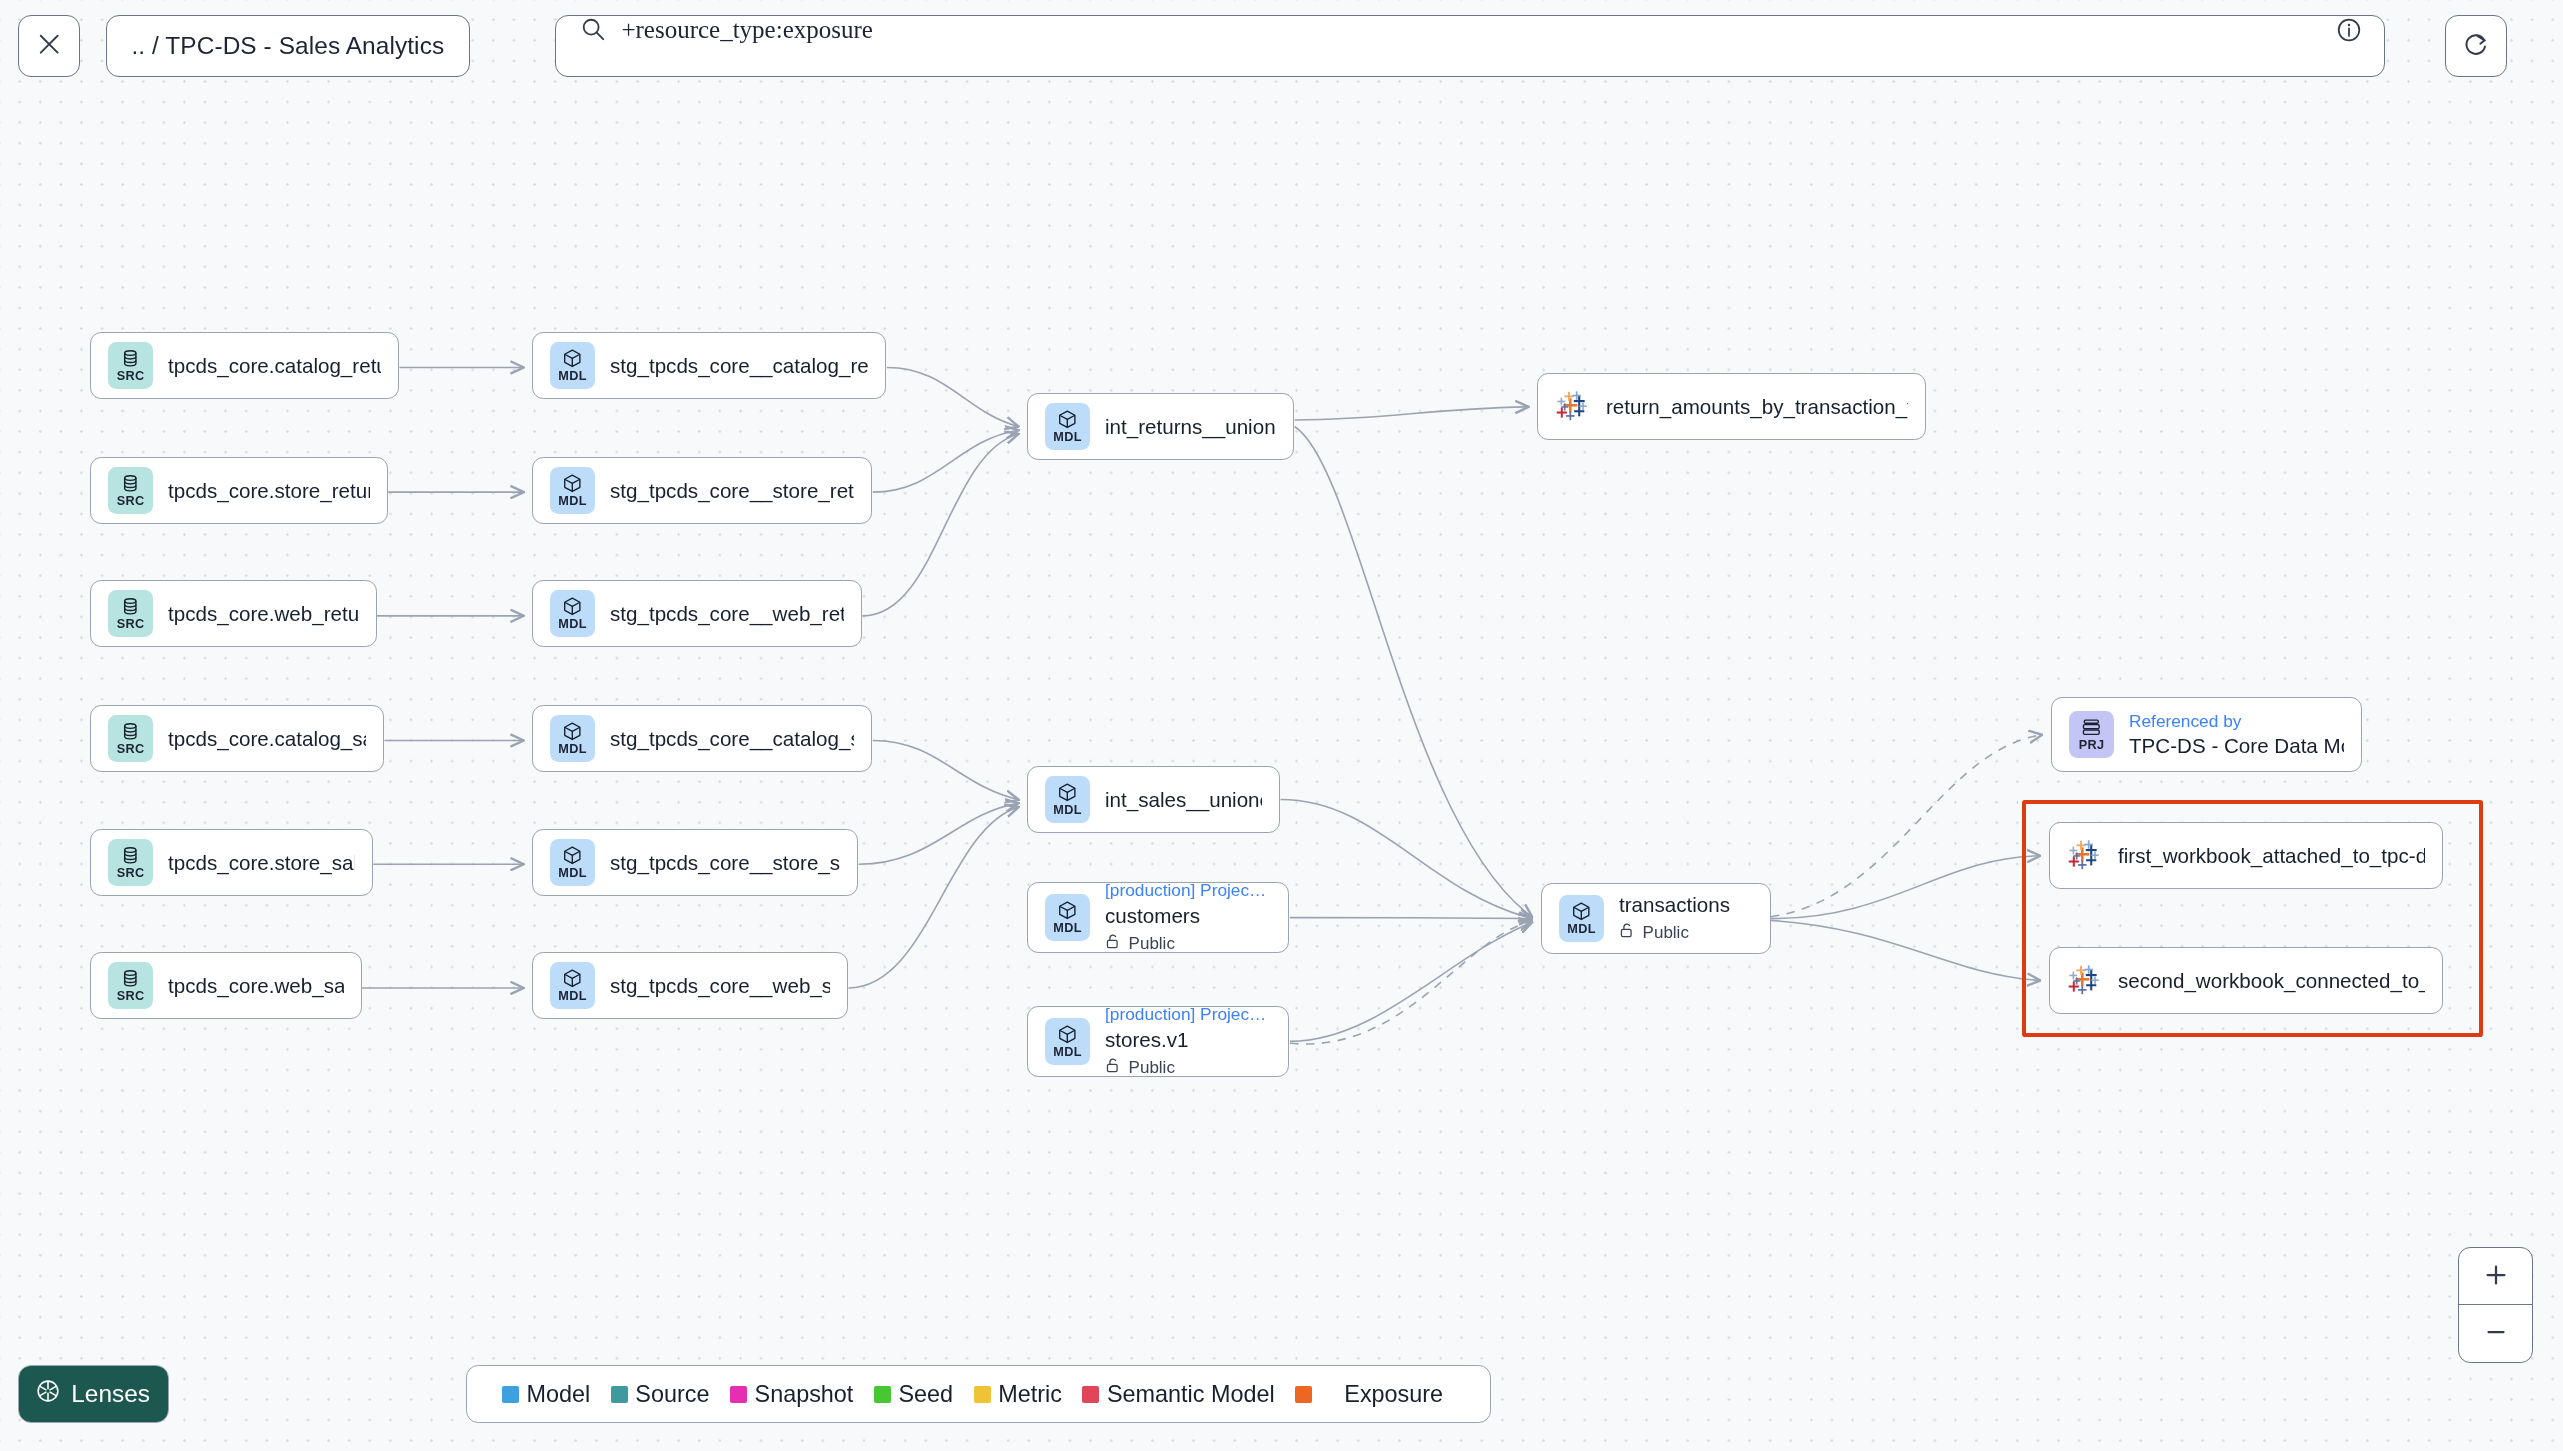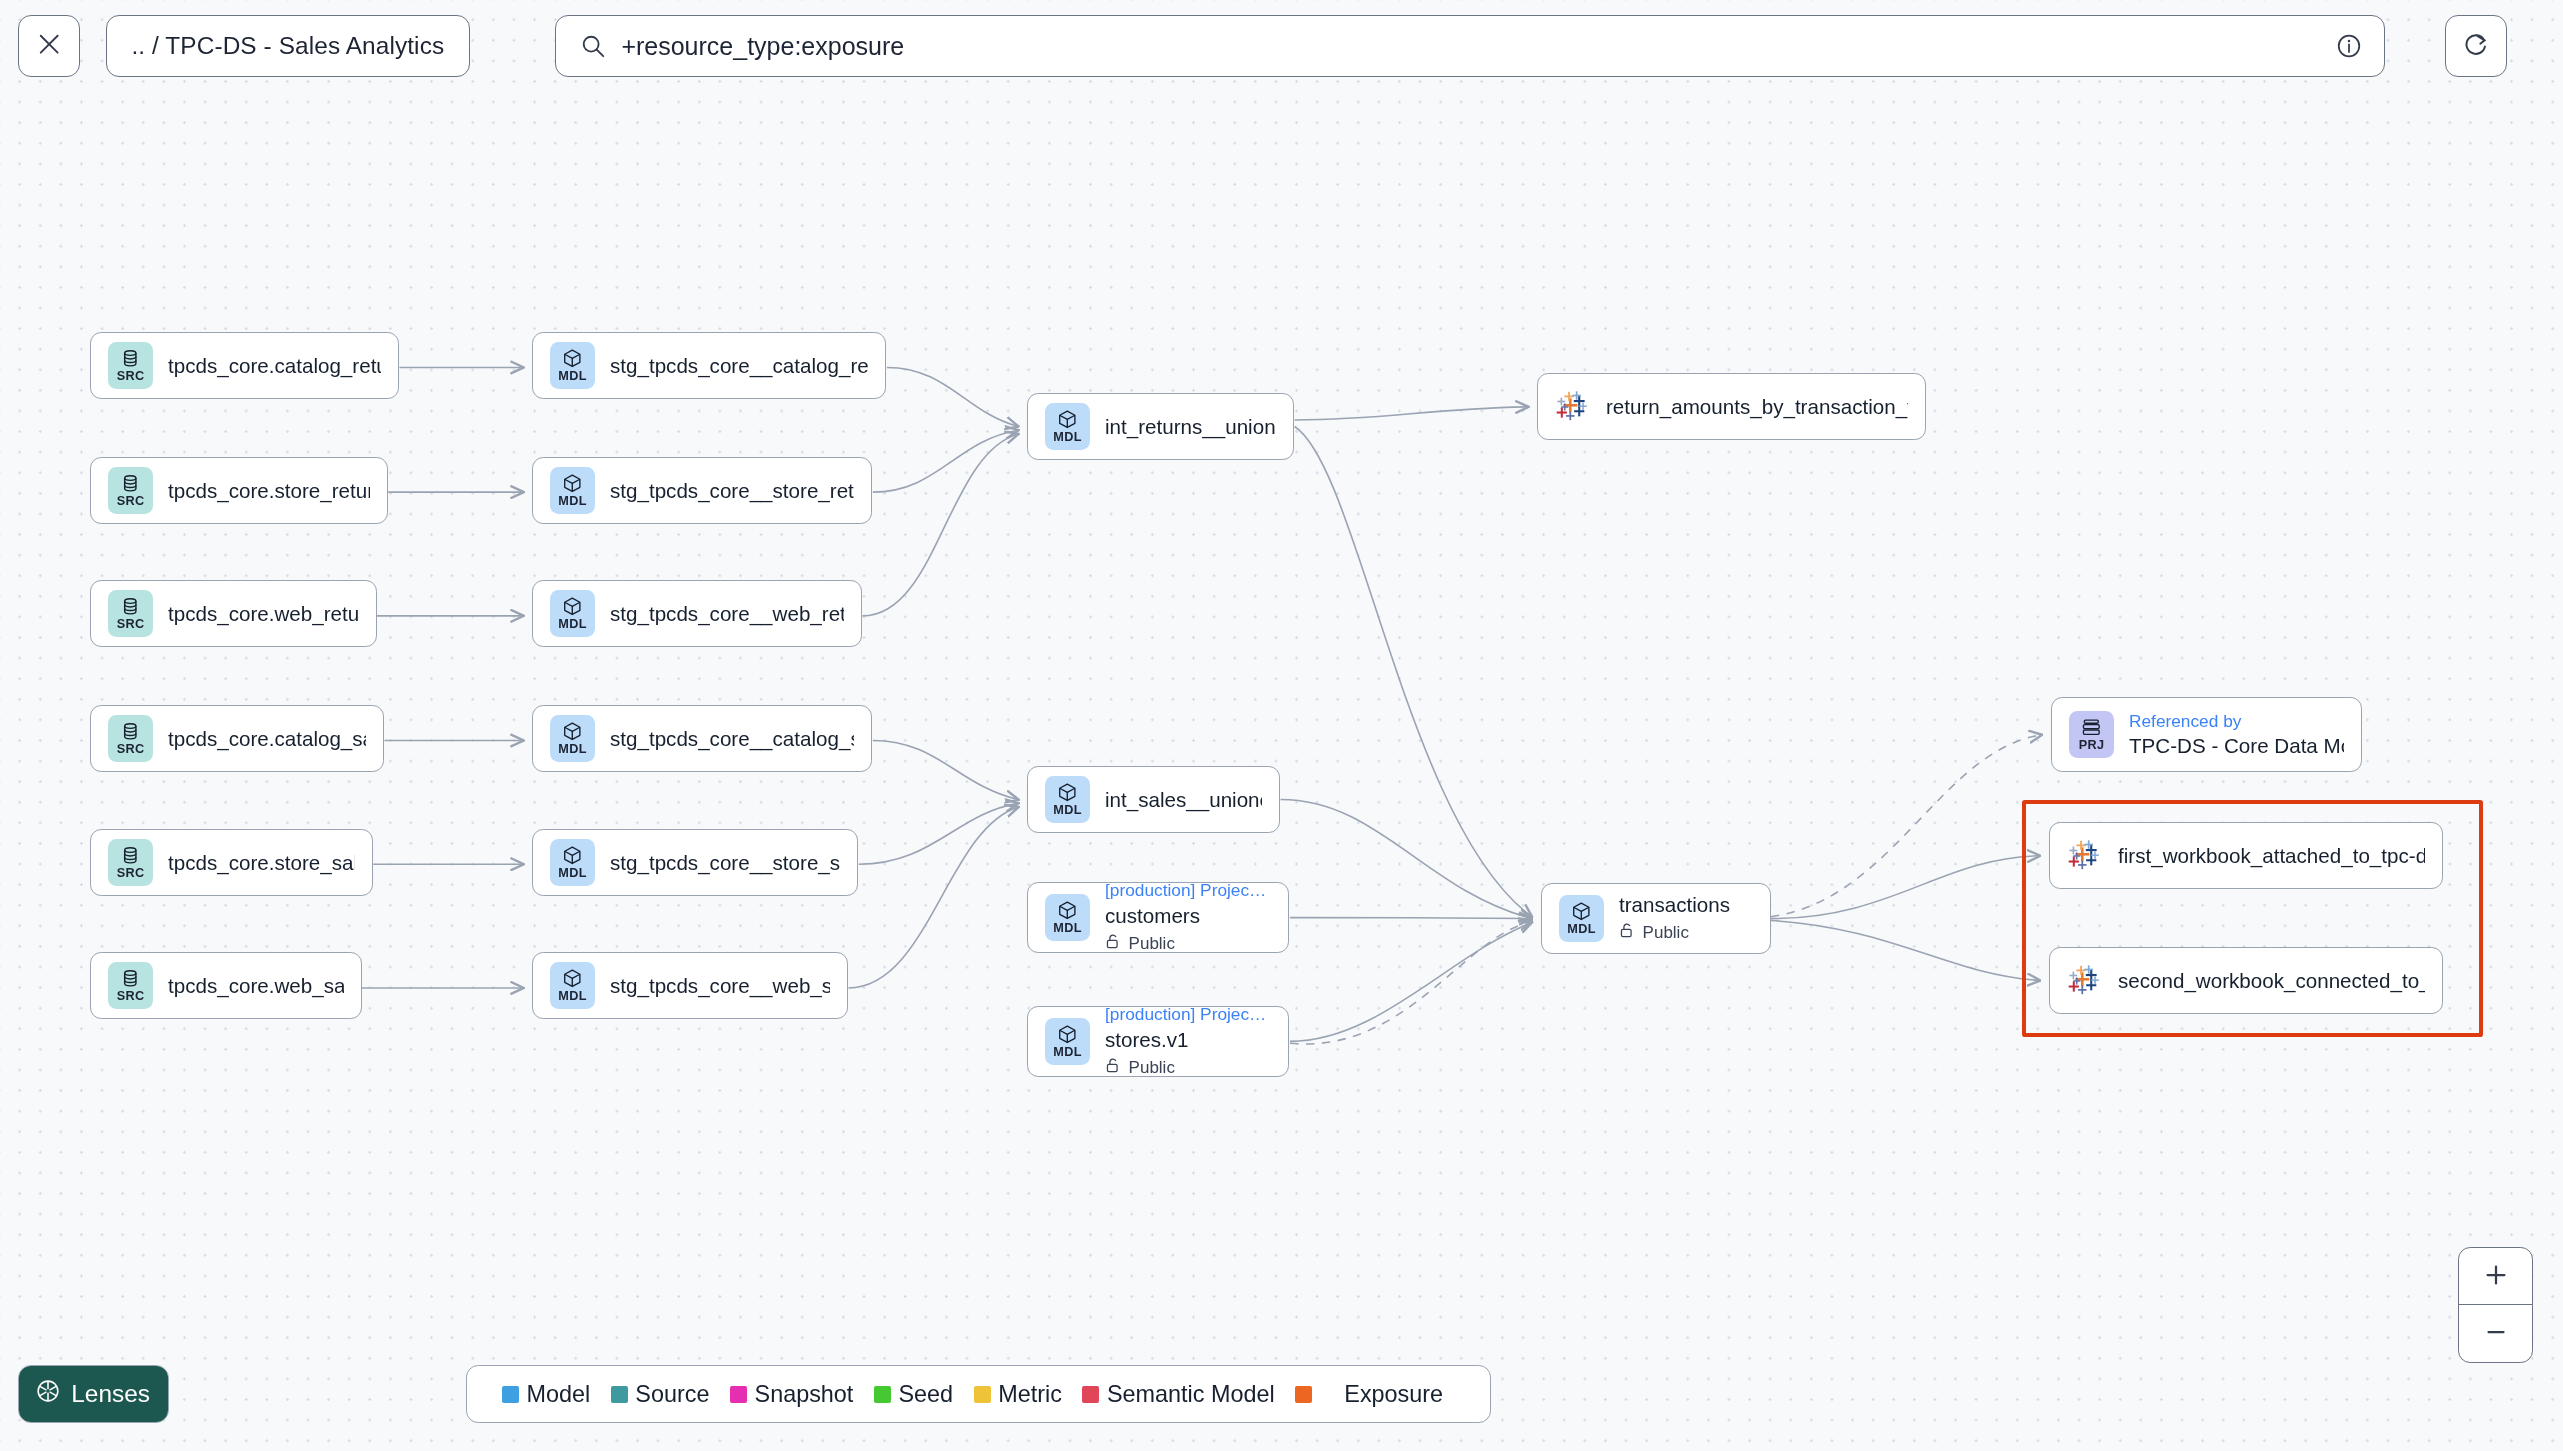--- a/index.html
+++ b/index.html
@@ -33,21 +33,21 @@
   }
   .close-btn { position: absolute; left: 18px; top: 15px; width: 62px; height: 62px; }
   .crumb-btn {
     position: absolute; left: 106px; top: 15px; height: 62px;
     padding: 0 24.4px;
     font-size: 24.4px; color: #1d2433; letter-spacing: 0.1px;
     white-space: nowrap;
   }
   .search-bar {
     position: absolute; left: 555px; top: 15px; width: 1830px; height: 62px;
-    display: flex; align-items: center; padding: 0 20.6px 0 24.4px;
+    display: flex; align-items: flex-start; padding: 0 20.6px 0 24.4px; font-family: Liberation Serif, serif;
   }
   .search-bar .search-icon { flex: 0 0 auto; margin-right: 15px; display:flex; }
   .search-bar .search-value {
     flex: 1 1 auto; font-size: 25px; color: #1d2433;
     white-space: nowrap; overflow: hidden;
   }
   .search-bar .info-icon { flex: 0 0 auto; display:flex; }
   .refresh-btn { position: absolute; left: 2445px; top: 15px; width: 62px; height: 62px; }
   #edges { position: absolute; left: 0; top: 0; width: 2563px; height: 1451px; pointer-events: none; z-index: 5; }
 

